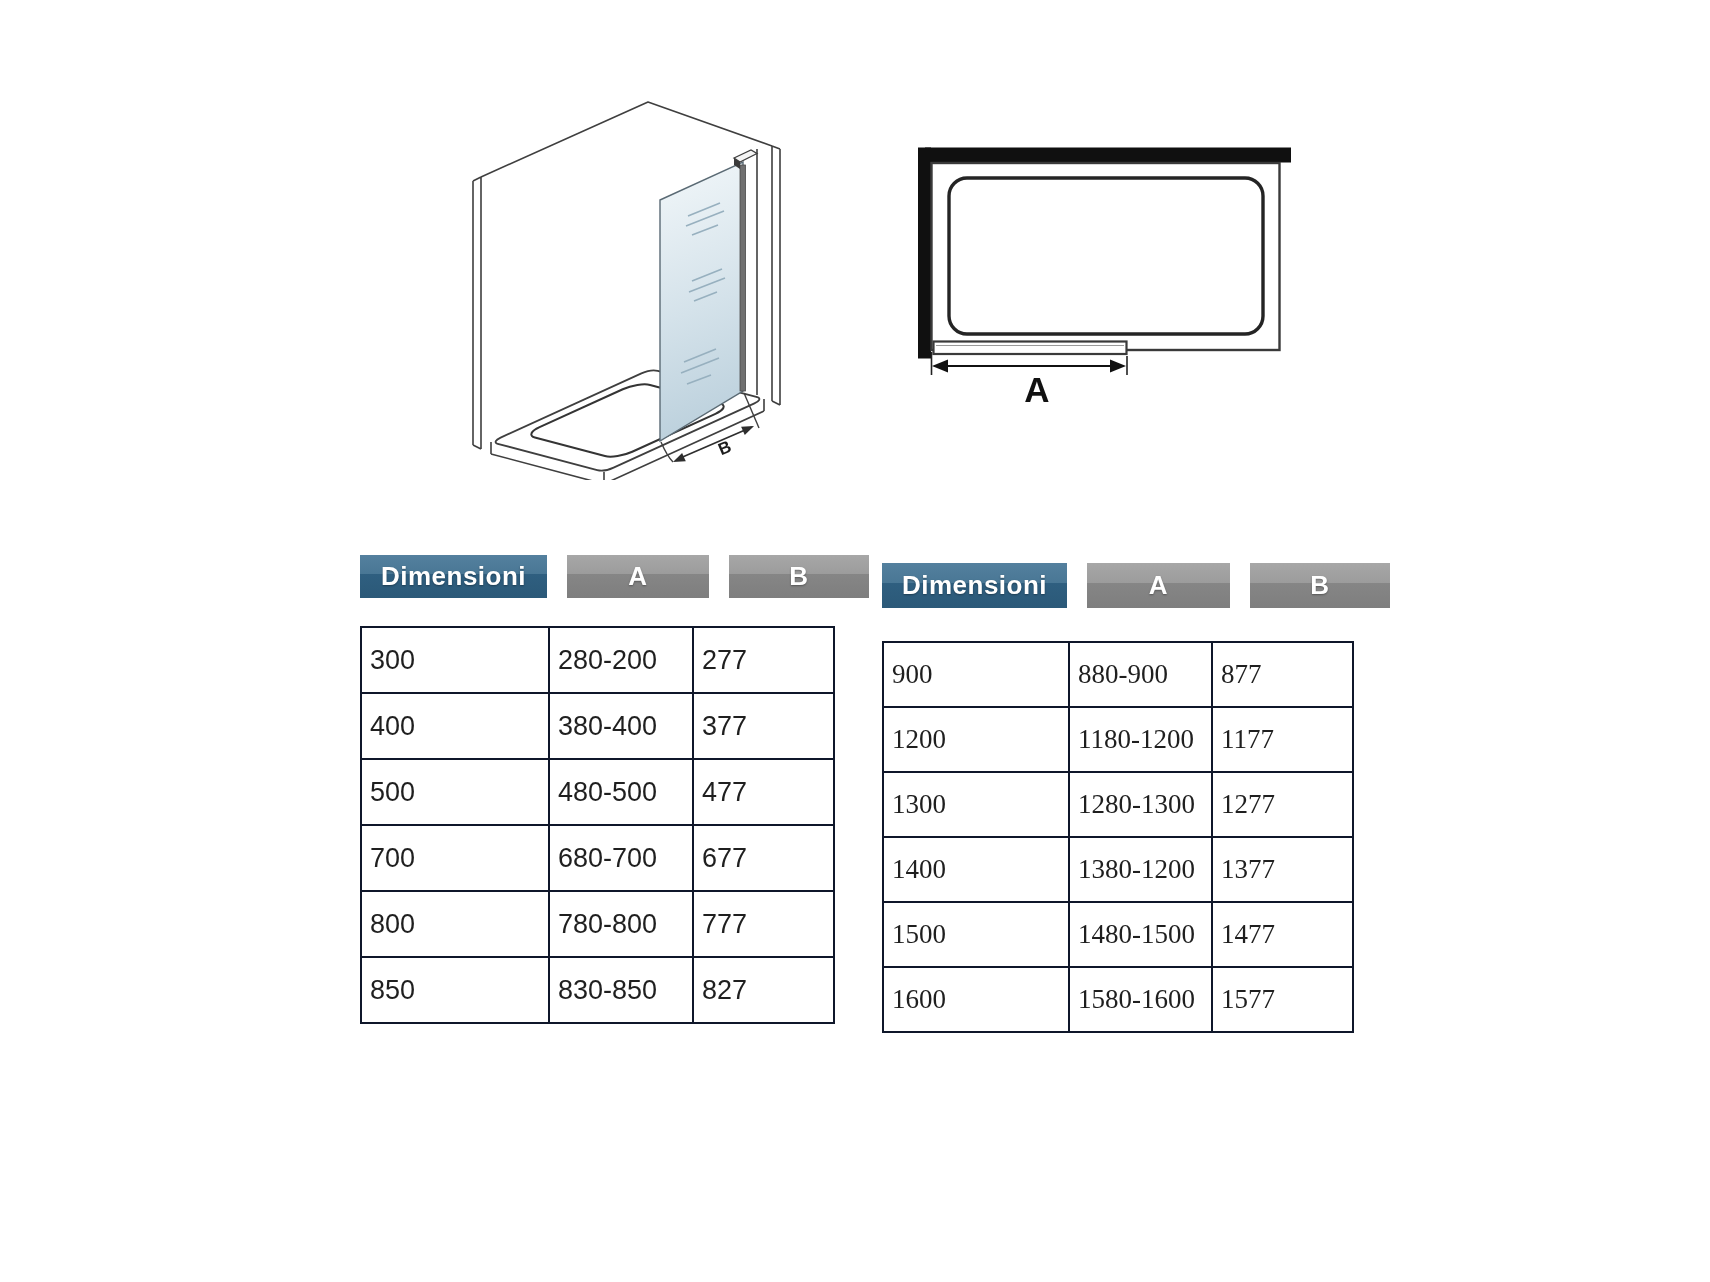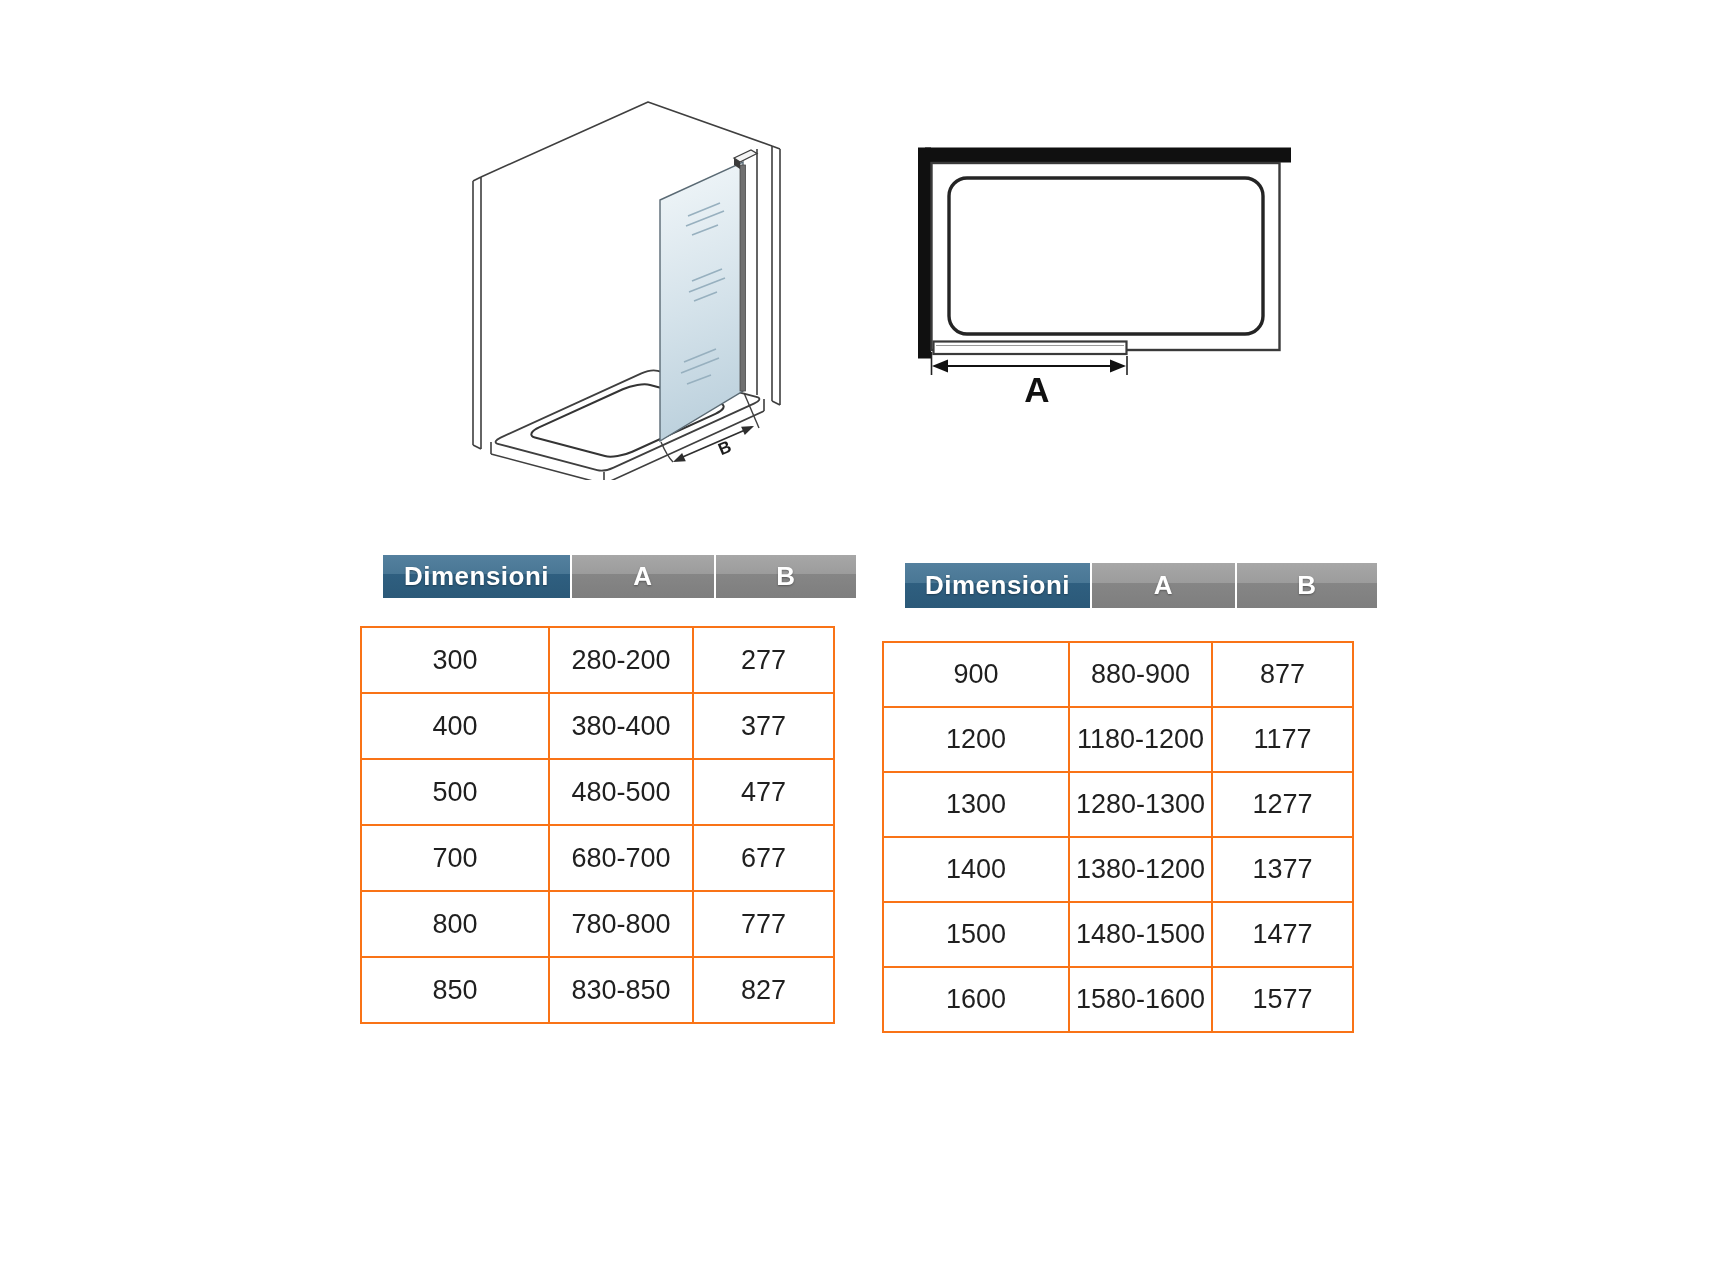--- a/index.html
+++ b/index.html
@@ -2,36 +2,36 @@
 <html><head>
 <meta charset="utf-8">
 <style>
   html,body{margin:0;padding:0;}
   body{
     width:1710px;height:1282px;background:#ffffff;position:relative;overflow:hidden;
     font-family:"Liberation Sans","DejaVu Sans",sans-serif;
   }
   .abs{position:absolute;}
   
-  .hdr{display:flex;gap:2px;margin-left:23px;}
+  .hdr{display:flex;gap:20px;}
   .hdr .cell{
     display:flex;align-items:center;justify-content:center;
     color:#ffffff;font-weight:bold;font-size:26px;letter-spacing:0.5px;
     text-shadow:0 1px 2px rgba(0,0,0,0.35);
   }
   .hdr .blue{background:linear-gradient(180deg,#54809e 0%,#497795 44%,#2f5f80 44%,#2b5978 100%);}
   .hdr .gray{background:linear-gradient(180deg,#a7a7a7 0%,#9c9c9c 44%,#868686 44%,#7e7e7e 100%);}
   
   table.spec{border-collapse:collapse;table-layout:fixed;background:#ffffff;}
   table.spec td{
-    border:2px solid #f97316;text-align:center;vertical-align:middle;
-    font-size:27px;color:#1f1f1f;padding:0;overflow:hidden;white-space:nowrap;
+    border:2px solid #0f172a;text-align:left;vertical-align:middle;
+    font-size:27px;color:#1f1f1f;padding:8px;overflow:hidden;white-space:nowrap;
   }
   .t-left tr{height:66px;}
-  .t-right tr{height:65px;}
+  .t-right tr{height:65px;font-family:Liberation Serif, serif;}
   svg text{font-family:"Liberation Sans","DejaVu Sans",sans-serif;}
 </style>
 </head>
 <body>
 
 <svg class="abs" style="left:380px;top:60px;" width="420" height="420" viewBox="380 60 420 420">
   <defs>
     <linearGradient id="glassGrad" gradientUnits="userSpaceOnUse" x1="655" y1="180" x2="760" y2="430">
       <stop offset="0" stop-color="#eff5f8"></stop>
       <stop offset="0.5" stop-color="#d4e2ea"></stop>

